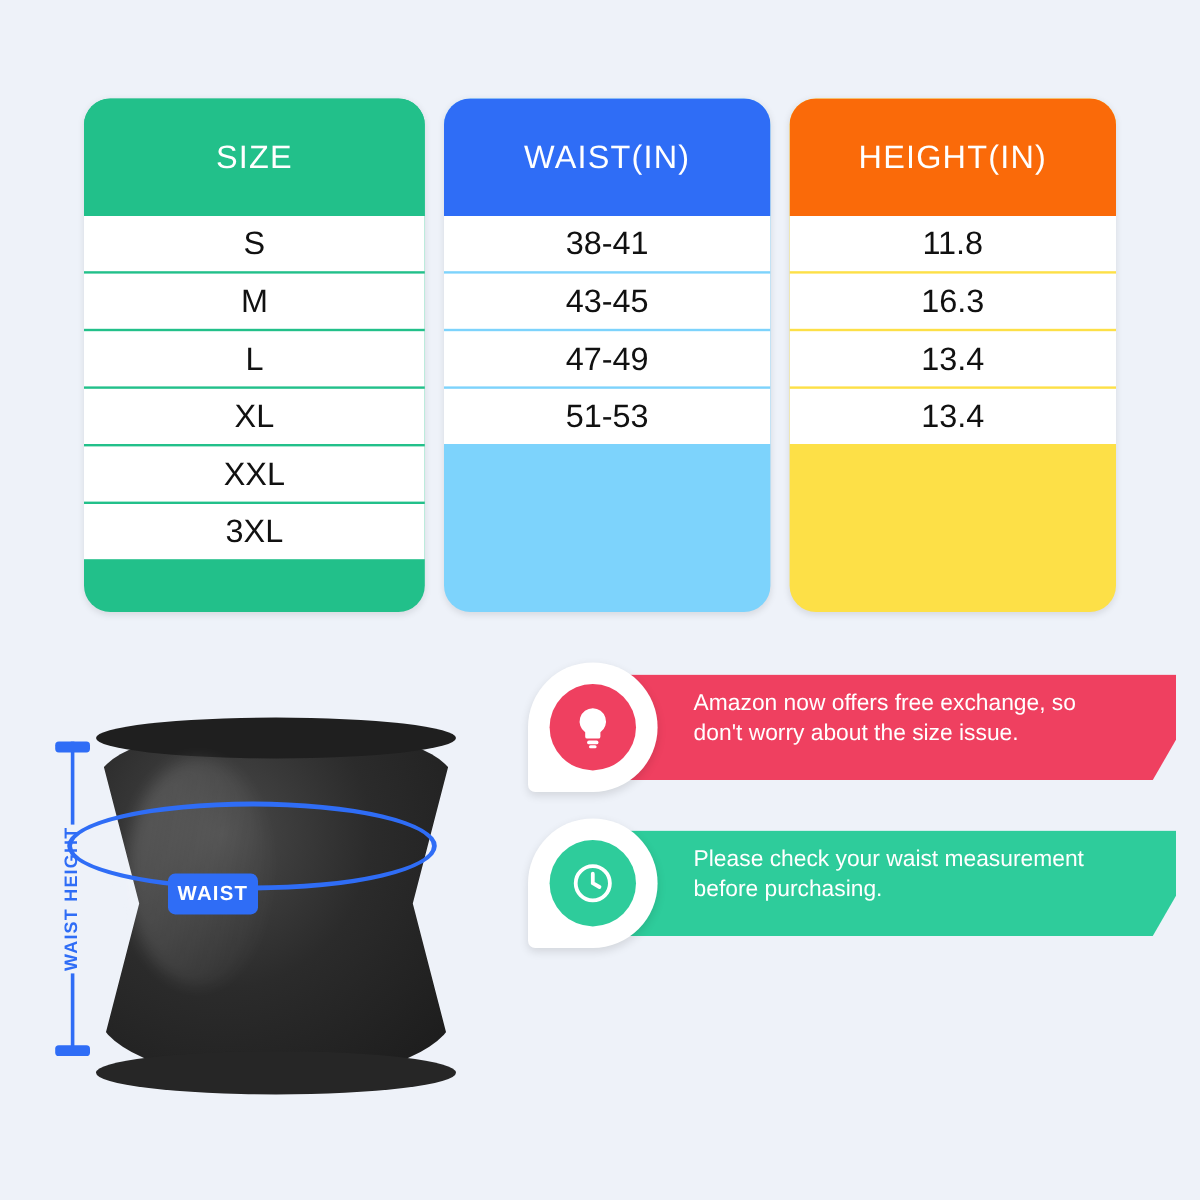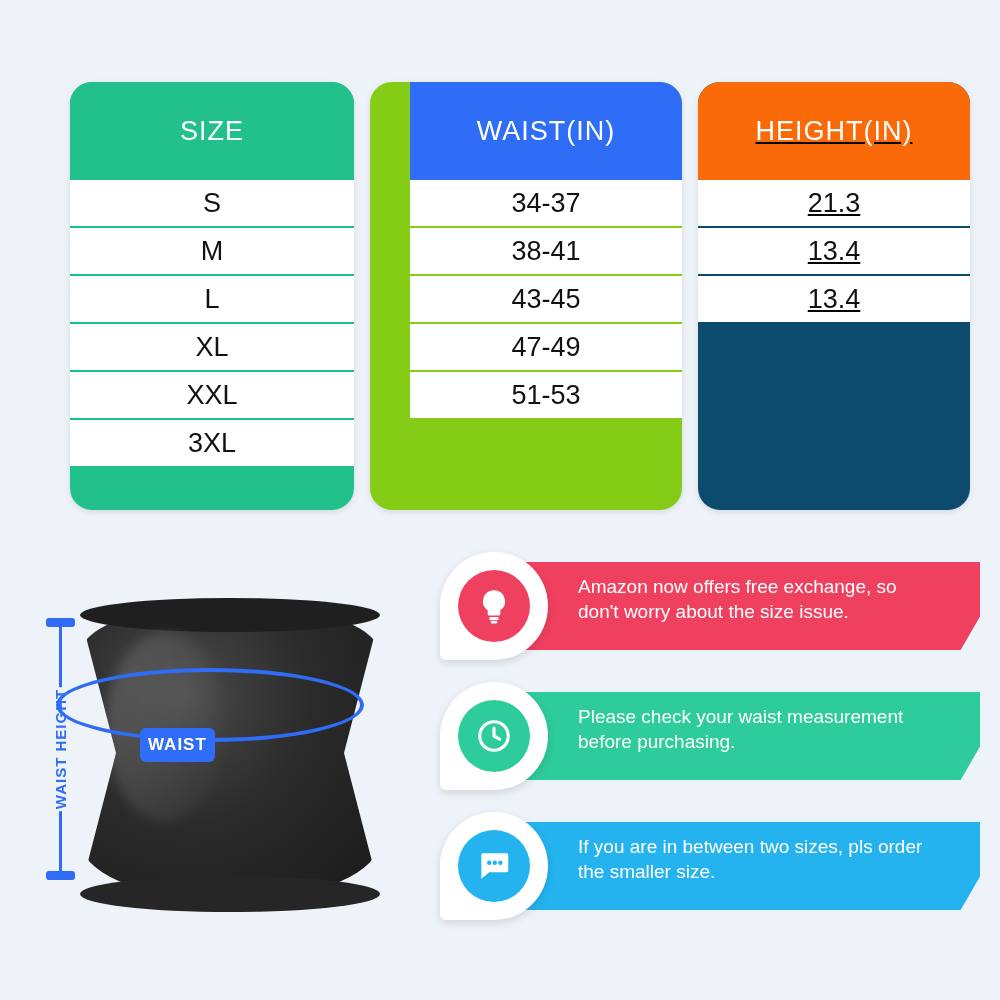--- a/index.html
+++ b/index.html
@@ -231,35 +231,35 @@
     <div class="col-cells">
       <div class="cell">S</div>
       <div class="cell">M</div>
       <div class="cell">L</div>
       <div class="cell">XL</div>
       <div class="cell">XXL</div>
       <div class="cell">3XL</div>
     </div>
   </div>
 
-  <div class="col waist" style="background: #84cc16; padding-left: 40px;">
+  <div class="col waist" style="background: #7dd3fc;">
     <div class="col-head" style="background: rgb(47, 109, 246);">WAIST(IN)</div>
     <div class="col-cells">
-      <div class="cell">34-37</div>
       <div class="cell">38-41</div>
       <div class="cell">43-45</div>
       <div class="cell">47-49</div>
       <div class="cell">51-53</div>
     </div>
   </div>
 
-  <div class="col height" style="background: #0c4a6e; text-decoration: underline;">
+  <div class="col height" style="background: #fde047;">
     <div class="col-head" style="background: rgb(250, 106, 9);">HEIGHT(IN)</div>
     <div class="col-cells">
-      <div class="cell">21.3</div>
+      <div class="cell">11.8</div>
+      <div class="cell">16.3</div>
       <div class="cell">13.4</div>
       <div class="cell">13.4</div>
     </div>
   </div>
 
 </div>
 
 <div class="product-area">
 
   <div class="waist-height-bar">
@@ -303,28 +303,14 @@
     <div class="badge">
       <div class="badge-inner" style="background:#2ecc9b">
         <svg viewBox="0 0 24 24" fill="none" stroke="#ffffff" stroke-width="2" stroke-linecap="round" aria-hidden="true">
           <circle cx="12" cy="12" r="9"></circle>
           <path d="M12 7v5l3.5 2"></path>
         </svg>
       </div>
     </div>
   </div>
 
-  <div class="note">
-    <div class="note-ribbon" style="background:#24b3ef"></div>
-    <div class="note-text">If you are in between two sizes, pls order the smaller size.</div>
-    <div class="badge">
-      <div class="badge-inner" style="background:#24b3ef">
-        <svg viewBox="0 0 24 24" fill="#ffffff" aria-hidden="true">
-          <path d="M4 4h16a1 1 0 0 1 1 1v10a1 1 0 0 1-1 1H9l-5 4V5a1 1 0 0 1 1-1z"></path>
-          <circle cx="9" cy="10" r="1.4" fill="#24b3ef"></circle>
-          <circle cx="12.5" cy="10" r="1.4" fill="#24b3ef"></circle>
-          <circle cx="16" cy="10" r="1.4" fill="#24b3ef"></circle>
-        </svg>
-      </div>
-    </div>
-  </div>
 
 </div>
 
 </body></html>

